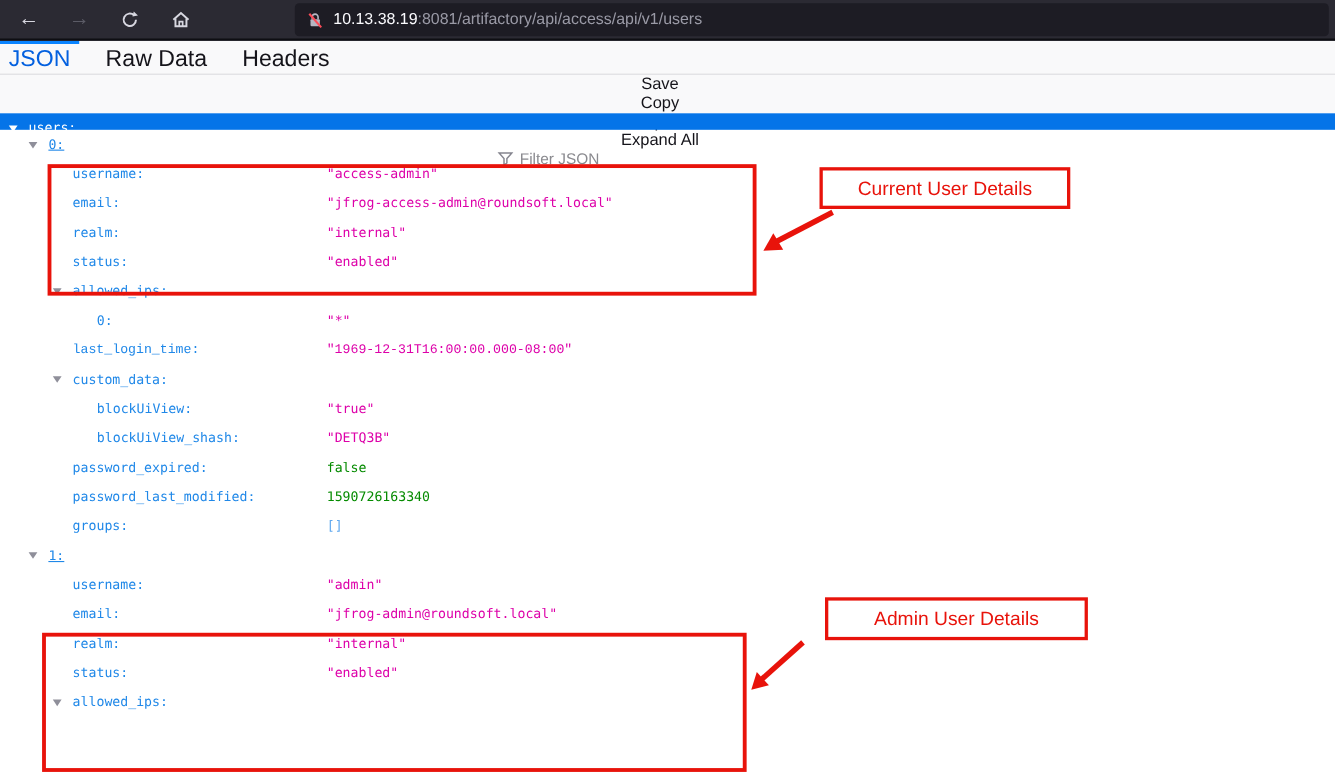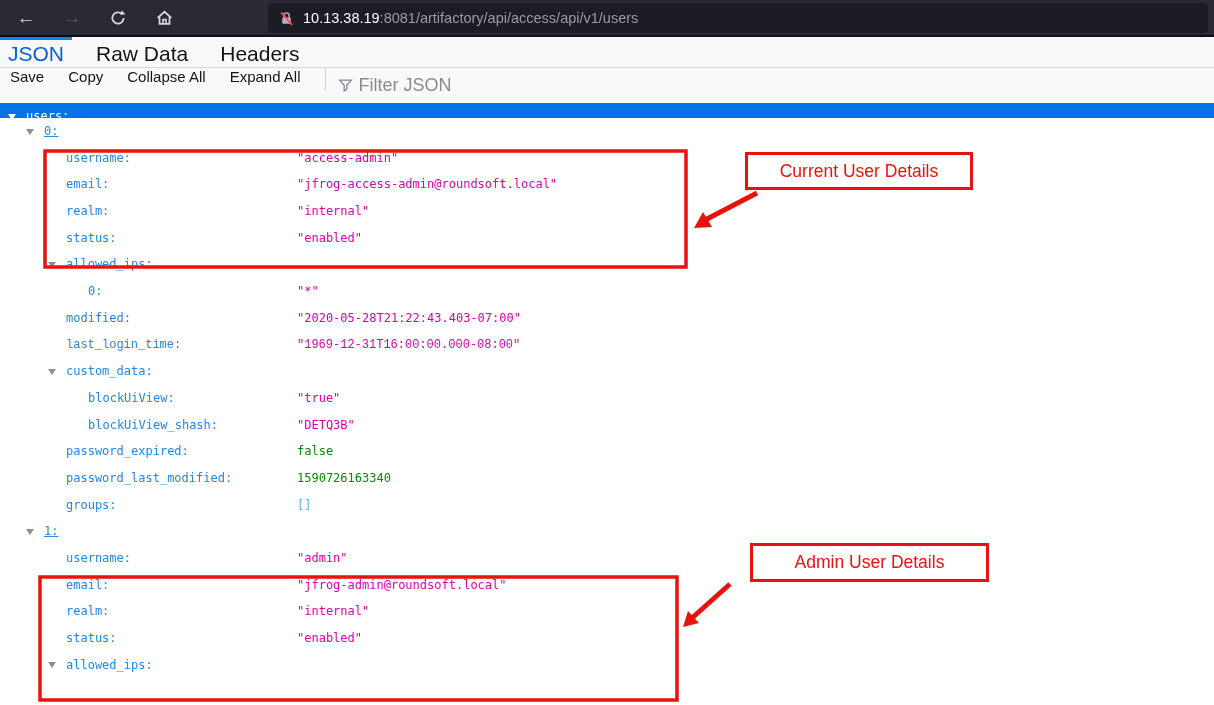--- a/index.html
+++ b/index.html
@@ -23,26 +23,26 @@
 
   
   .tabbar { height:31px; background:#f9f9fa; border-bottom:1px solid #d7d7db;
             display:flex; align-items:stretch; }
   .tab { display:inline-flex; align-items:center; padding:0 8px; font-size:21px;
          color:#15141a; border-top:3px solid transparent; cursor:default; }
   .tab.active { color:#0360df; border-top:3px solid #0a84ff; }
   .tab + .tab { margin-left:16px; }
 
   
-  .jtoolbar { height:35px; background:#f9f9fa; display:flex; 
-              padding-left:10px; font-size:15px; color:#15141a; }
+  .jtoolbar { height:35px; background:#f9f9fa; display:flex; align-items:center;
+              padding-left:10px; font-size:15px; color:#15141a;flex-direction:column; }
   .tbtn { margin-right:24px; white-space:nowrap; }
   .tsep { width:1px; height:22px; background:#cfcfd4; margin:0 12px 0 0; }
   .filterwrap { display:flex; align-items:center; gap:6px; }
-  .filterwrap input { border:none; outline:none; background:transparent; font-size:18px;
+  .filterwrap input { border:none; outline:none; background:transparent; font-size:14px;
                       width:300px; color:#15141a; font-family:"Liberation Sans",sans-serif; }
   .filterwrap input::placeholder { color:#8a8a8f; }
 
   
   .jtree { font-family:"DejaVu Sans Mono","Liberation Mono",monospace; font-size:12px; }
   .jrow { position:relative; height:26.7px; line-height:26.7px; white-space:nowrap; }
   .jrow.selected { height:15px; line-height:26px; background:#0574e8; }
   .jrow.selected .jkey { color:#fff; }
   .twisty { display:inline-block; width:18px; }
   .twisty::before { content:''; display:inline-block; width:0; height:0;
@@ -125,21 +125,20 @@
 
   <div class="jtree">
       <div class="jrow selected" style="padding-left: 8px;"><span class="twisty"></span><span class="jkey">users:</span></div>
       <div class="jrow" style="padding-left: 26px;"><span class="twisty"></span><span class="jkey u">0:</span></div>
       <div class="jrow" style="padding-left: 48px;"><span class="twisty hidden"></span><span class="jkey">username:</span><span class="jval v-string">"access-admin"</span></div>
       <div class="jrow" style="padding-left: 48px;"><span class="twisty hidden"></span><span class="jkey">email:</span><span class="jval v-string">"jfrog-access-admin@roundsoft.local"</span></div>
       <div class="jrow" style="padding-left: 48px;"><span class="twisty hidden"></span><span class="jkey">realm:</span><span class="jval v-string">"internal"</span></div>
       <div class="jrow" style="padding-left: 48px;"><span class="twisty hidden"></span><span class="jkey">status:</span><span class="jval v-string">"enabled"</span></div>
       <div class="jrow" style="padding-left: 48px;"><span class="twisty"></span><span class="jkey">allowed_ips:</span></div>
       <div class="jrow" style="padding-left: 70px;"><span class="twisty hidden"></span><span class="jkey">0:</span><span class="jval v-string">"*"</span></div>
-      <div class="jrow" style="padding-left: 48px;"><span class="twisty hidden"></span><span class="jkey">modified:</span><span class="jval v-string">"2020-05-28T21:22:43.403-07:00"</span></div>
       <div class="jrow" style="padding-left: 48px; font-family: Liberation Mono, monospace;"><span class="twisty hidden"></span><span class="jkey">last_login_time:</span><span class="jval v-string">"1969-12-31T16:00:00.000-08:00"</span></div>
       <div class="jrow" style="padding-left: 48px;"><span class="twisty"></span><span class="jkey">custom_data:</span></div>
       <div class="jrow" style="padding-left: 70px;"><span class="twisty hidden"></span><span class="jkey">blockUiView:</span><span class="jval v-string">"true"</span></div>
       <div class="jrow" style="padding-left: 70px;"><span class="twisty hidden"></span><span class="jkey">blockUiView_shash:</span><span class="jval v-string">"DETQ3B"</span></div>
       <div class="jrow" style="padding-left: 48px;"><span class="twisty hidden"></span><span class="jkey">password_expired:</span><span class="jval v-keyword">false</span></div>
       <div class="jrow" style="padding-left: 48px;"><span class="twisty hidden"></span><span class="jkey">password_last_modified:</span><span class="jval v-number">1590726163340</span></div>
       <div class="jrow" style="padding-left: 48px;"><span class="twisty hidden"></span><span class="jkey">groups:</span><span class="jval v-array">[]</span></div>
       <div class="jrow" style="padding-left: 26px;"><span class="twisty"></span><span class="jkey u">1:</span></div>
       <div class="jrow" style="padding-left: 48px;"><span class="twisty hidden"></span><span class="jkey">username:</span><span class="jval v-string">"admin"</span></div>
       <div class="jrow" style="padding-left: 48px;"><span class="twisty hidden"></span><span class="jkey">email:</span><span class="jval v-string">"jfrog-admin@roundsoft.local"</span></div>

